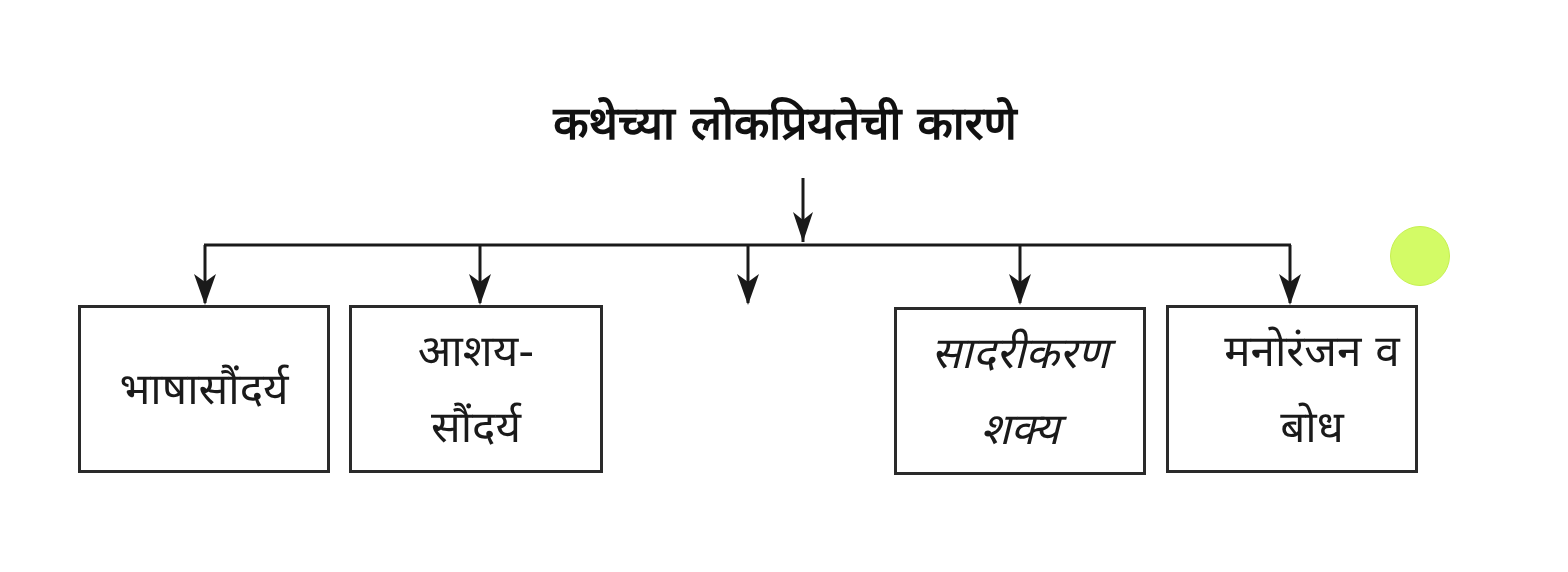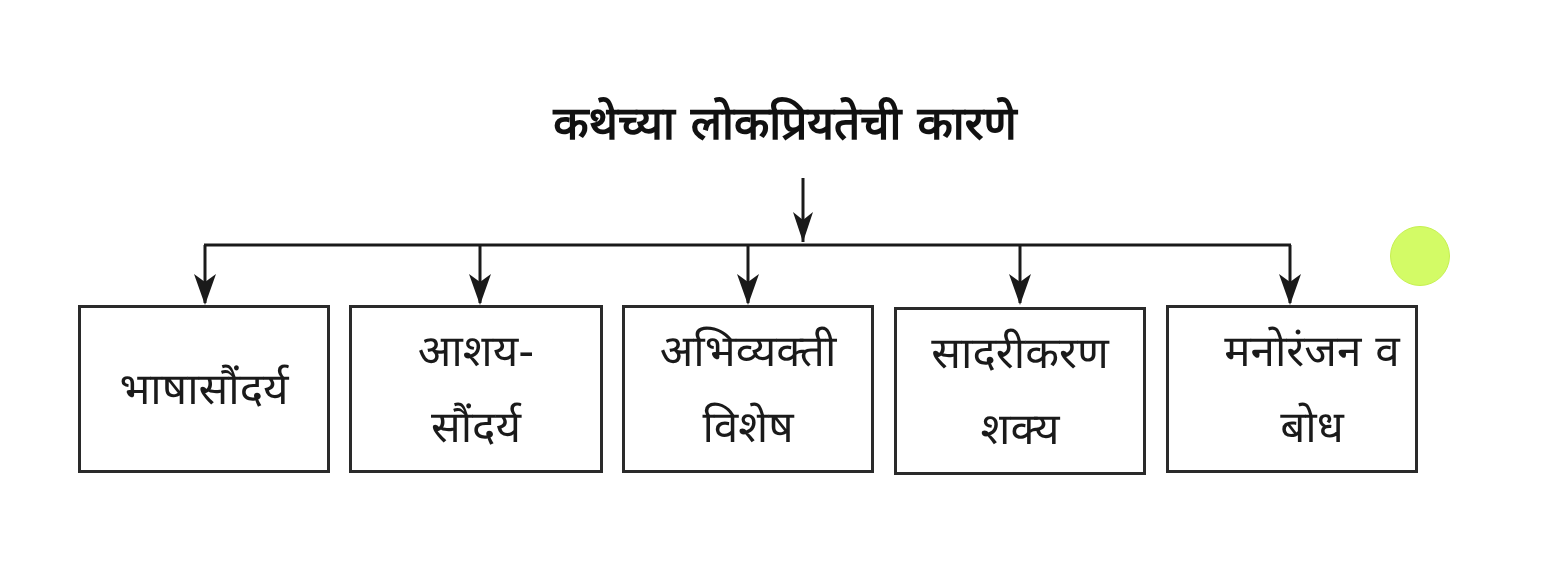--- a/index.html
+++ b/index.html
@@ -63,25 +63,21 @@
     </g>
   </svg>
 
   <div class="box" style="left:78px; width:252px;">
     <span class="inner">भाषासौंदर्य</span>
   </div>
   <div class="box" style="left:349px; width:254px;align-items:center;">
     <span class="inner">आशय-
 सौंदर्य</span>
   </div>
-  <div class="box" style="left:622px; width:252px;">
-    <span class="inner">अभिव्यक्ती
-विशेष</span>
-  </div>
-  <div class="box" style="left:894px; width:252px; top:291px;">
+  <div class="box" style="left:894px; width:252px; top:291px;font-style:italic;">
     <span class="inner">सादरीकरण
 शक्य</span>
   </div>
   <div class="box" style="left:1166px; width:252px;padding-left:40px;">
     <span class="inner">मनोरंजन व
 बोध</span>
   </div>
 
   <div class="marker"></div>
 </div>

